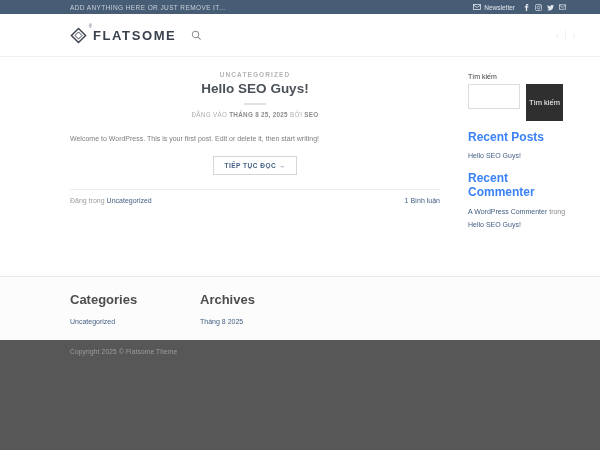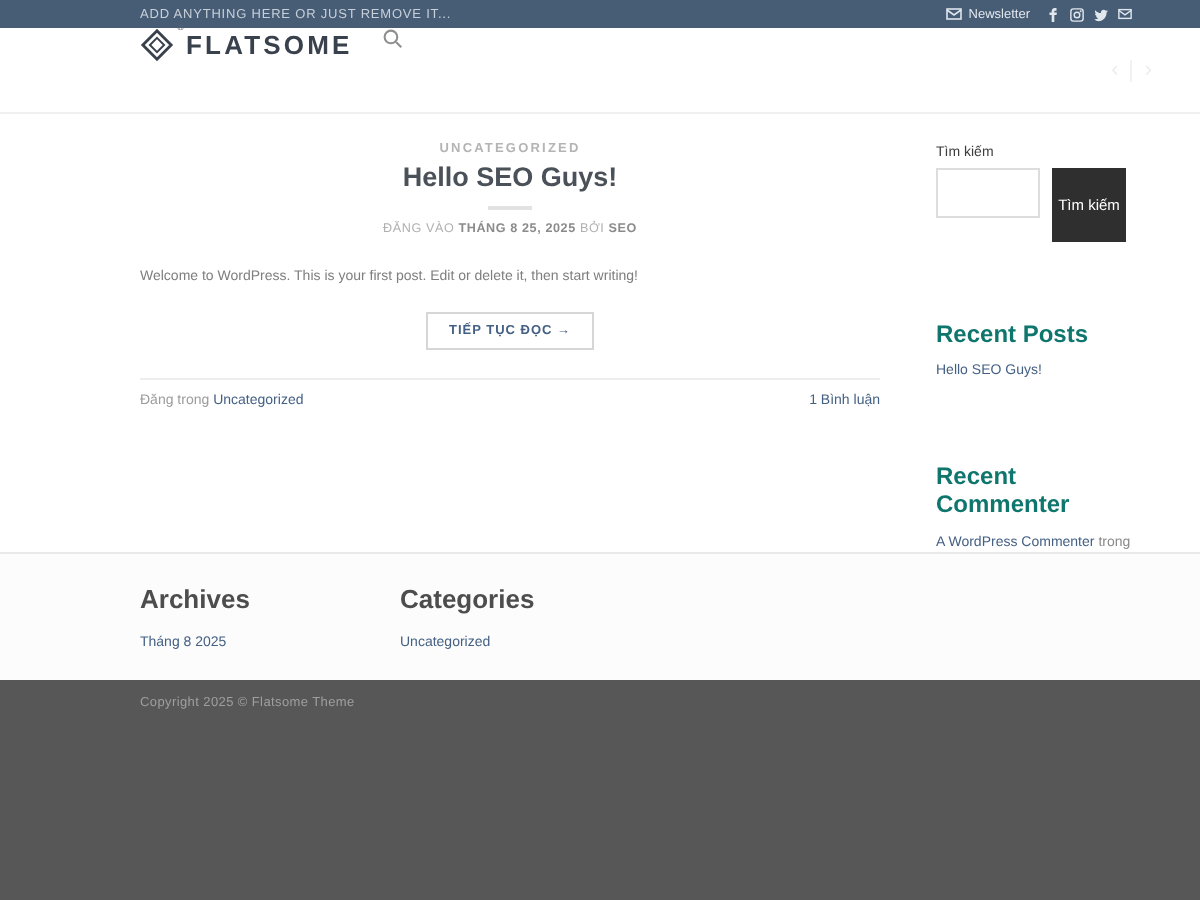--- a/index.html
+++ b/index.html
@@ -10,21 +10,21 @@
   
   .topbar{flex:none;height:14px;background:#475d75;display:flex;align-items:center;justify-content:space-between;padding:0 34px 0 70px}
   .topbar-msg{font-size:6.5px;letter-spacing:.4px;color:#c7cfd9;text-transform:uppercase;white-space:nowrap}
   .topbar-right{display:flex;align-items:center;gap:8px}
   .newsletter{display:flex;align-items:center;gap:3px;color:#e2e7ee;font-size:6.5px;cursor:pointer;white-space:nowrap}
   .social{display:flex;align-items:center;gap:5px}
   .social span{display:flex;cursor:pointer}
   .topbar svg{display:block}
 
   
-  .header{flex:none;height:43px;background:#fff;border-bottom:1px solid #f0f0f0;display:flex;align-items:flex-start;padding:0 24px 0 70px;position:relative}
+  .header{flex:none;height:43px;background:#fff;border-bottom:1px solid #f0f0f0;display:flex;align-items:center;padding:0 24px 0 70px;position:relative}
   .logo{display:flex;align-items:center;gap:6px;cursor:pointer}
   .logo-mark{position:relative;display:flex}
   .reg{position:absolute;top:-3px;right:-5px;font-size:4.5px;color:#5a6170}
   .logo-text{font-size:13px;font-weight:bold;letter-spacing:1.6px;color:#39414d}
   .search-btn{margin-left:15px;display:flex;cursor:pointer}
   .nav-arrows{position:absolute;right:24px;top:0;height:43px;display:flex;align-items:center;color:#ececec;font-size:11px}
   .nav-arrows .sep{width:1px;height:11px;background:#f2f2f2;margin:0 6px}
   .arrow{cursor:pointer;line-height:1}
 
   
@@ -41,21 +41,21 @@
   .posthr{border:none;border-top:1px solid #ededed;margin-top:14px}
   .meta{display:flex;justify-content:space-between;margin-top:7px;font-size:7px;color:#9c9c9c}
   .meta a{color:#446084;text-decoration:none;cursor:pointer}
 
   
   .sidebar{flex:1;padding-top:16px}
   .search-label{font-size:7px;color:#3c3c3c;margin-bottom:4px}
   .search-row{display:flex;align-items:flex-start}
   .search-input{width:52px;height:25px;border:1px solid #ddd;background:#fff;outline:none;font-size:7px;padding:0 3px;font-family:inherit}
   .search-submit{width:37px;height:37px;margin-left:6px;background:#2f2f2f;color:#fff;border:none;font-size:7.5px;line-height:1.5;padding:2px;cursor:pointer;font-family:inherit}
-  .widget-title{font-size:12px;font-weight:bold;color:#0f766e;margin-top:39px}
+  .widget-title{font-size:12px;font-weight:bold;color:#3b82f6;margin-top:9px}
   .sidebar-link{display:inline-block;margin-top:7px;font-size:7px;color:#446084;text-decoration:none;cursor:pointer}
   .comment{margin-top:6px;font-size:7px;line-height:1.9;color:#8a8a8a}
   .comment a{color:#446084;text-decoration:none;cursor:pointer}
 
   
   .footer-widgets{flex:none;height:64px;background:#fcfcfc;border-top:1px solid #e9e9e9;display:flex;padding:15px 34px 0 70px}
   .fcol{width:130px}
   .footer-title{font-size:13px;font-weight:bold;color:#4d4d4d}
   .footer-link{display:inline-block;margin-top:11px;font-size:7px;color:#446084;text-decoration:none;cursor:pointer}
 
@@ -169,26 +169,26 @@
       <div class="comment">
         <a>A WordPress Commenter</a>
         <span>trong</span>
         <a>Hello SEO Guys!</a>
       </div>
     </div>
   </div>
 
   <div class="footer-widgets">
     <div class="fcol">
+      <div class="footer-title">Categories</div>
+      <a class="footer-link">Uncategorized</a>
+    </div>
+    <div class="fcol">
       <div class="footer-title">Archives</div>
       <a class="footer-link">Tháng 8 2025</a>
-    </div>
-    <div class="fcol">
-      <div class="footer-title">Categories</div>
-      <a class="footer-link">Uncategorized</a>
     </div>
   </div>
 
   <div class="absolute-footer">
     <div class="copyright">Copyright 2025 © Flatsome Theme</div>
   </div>
 
 </div>
 
 </body></html>

